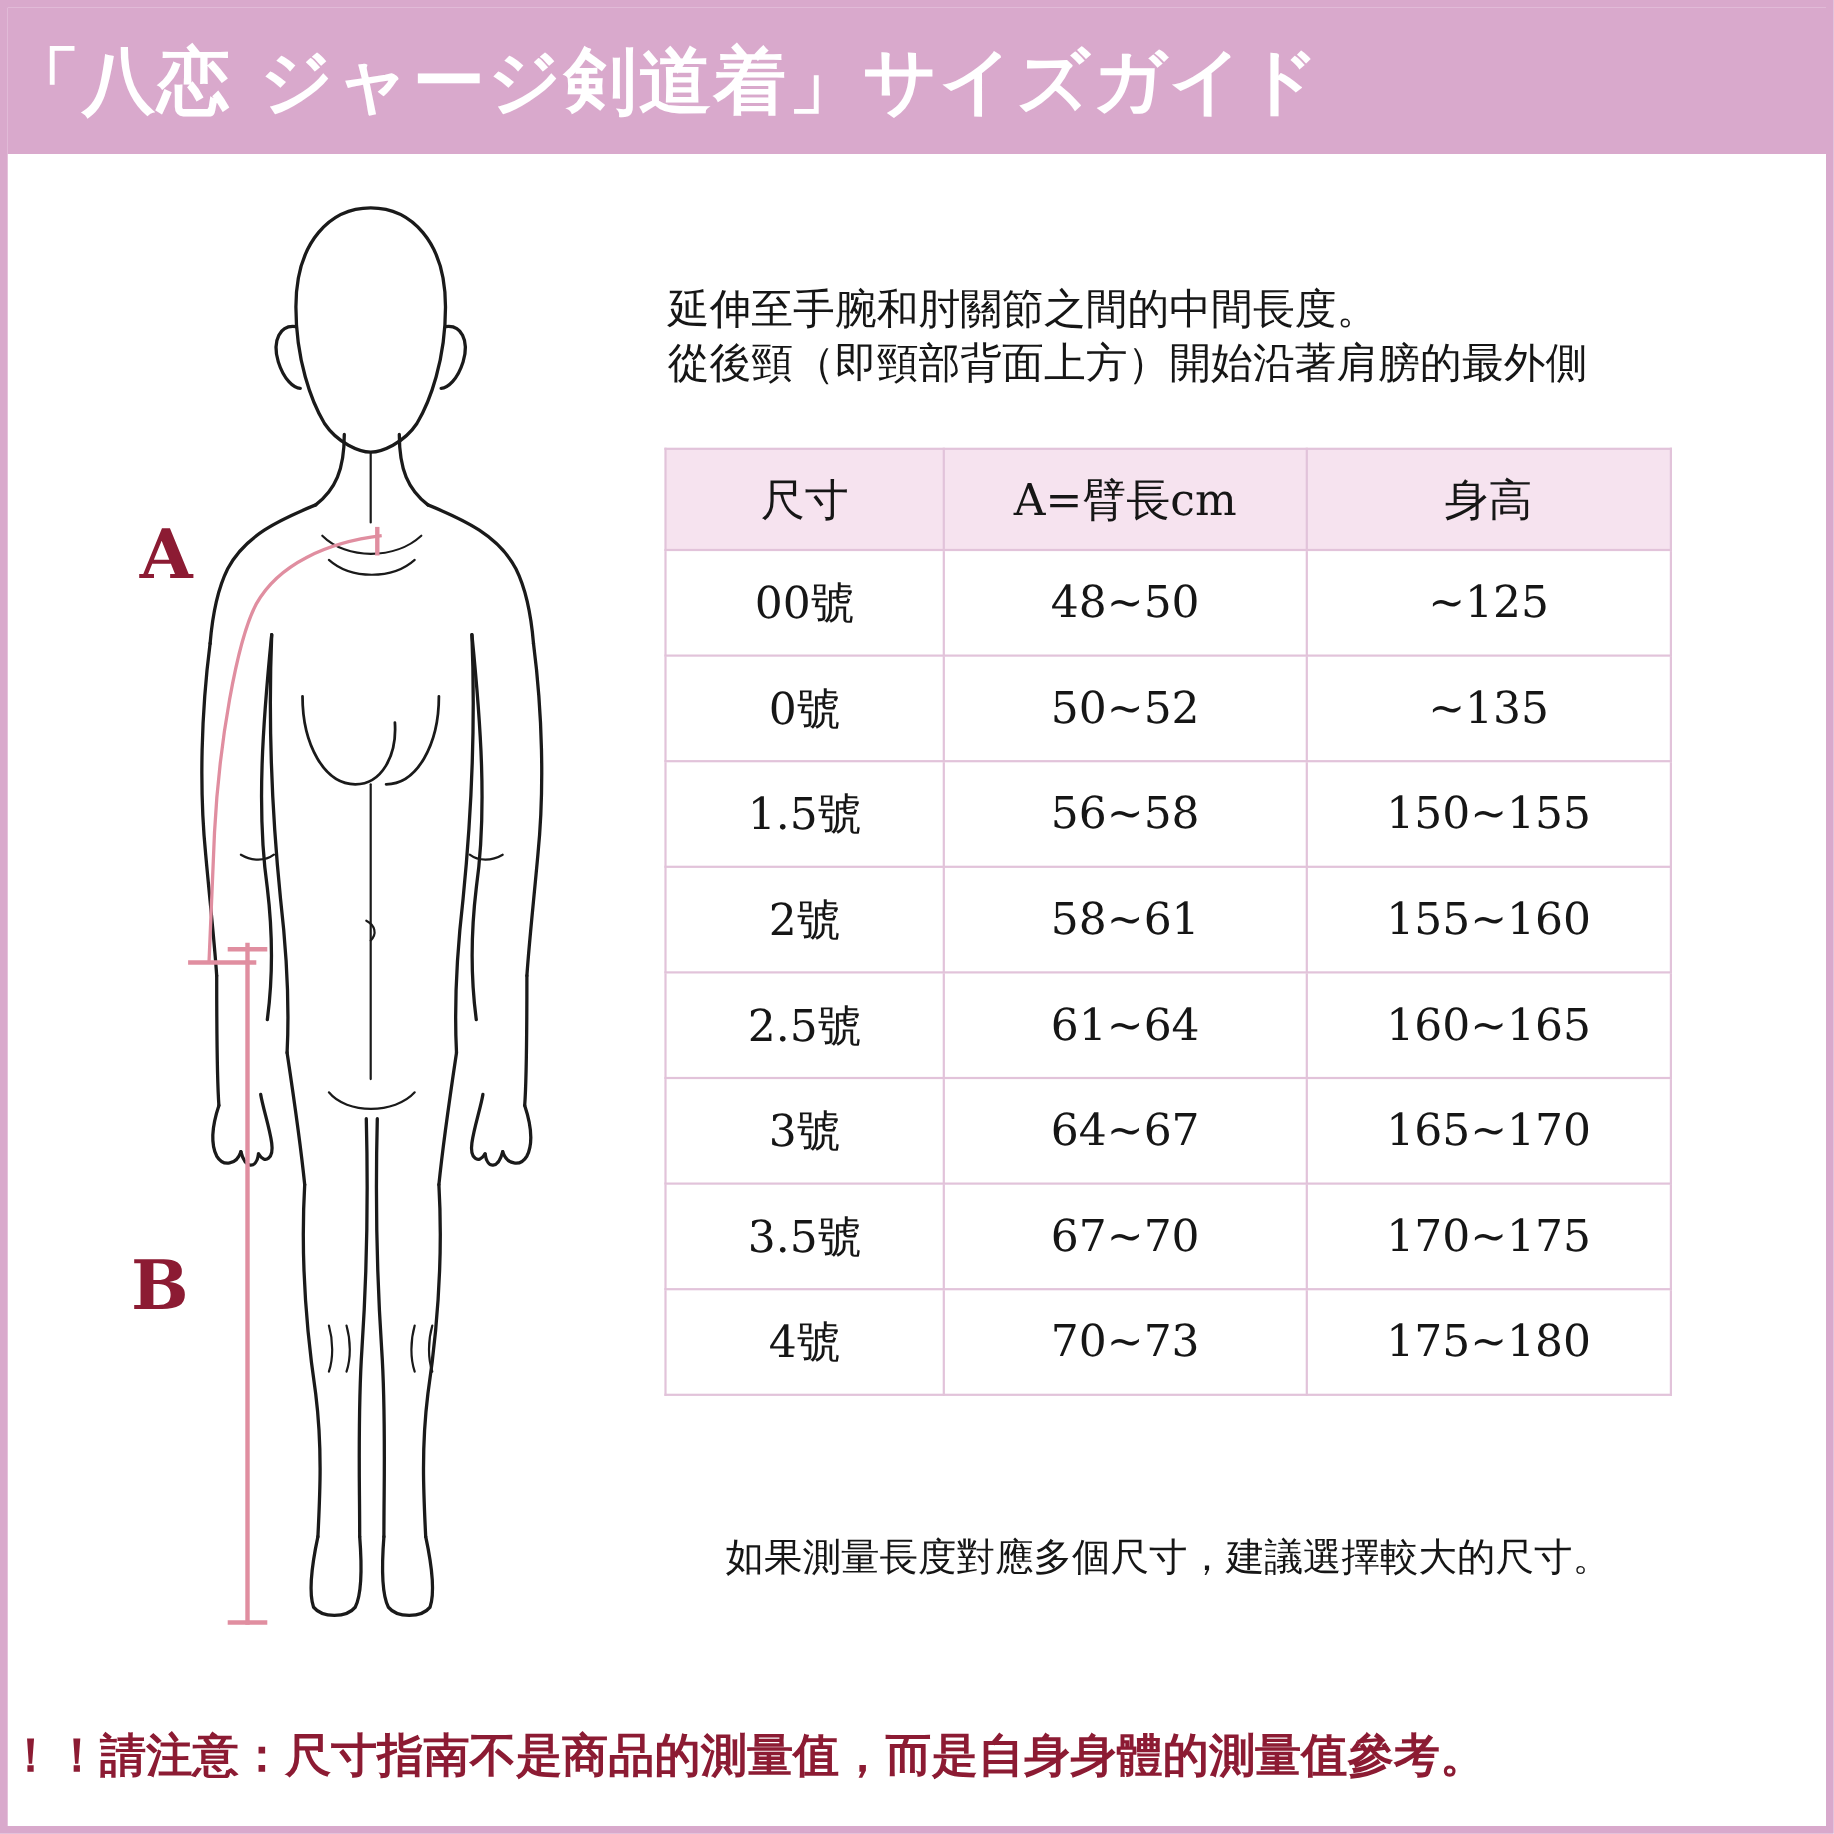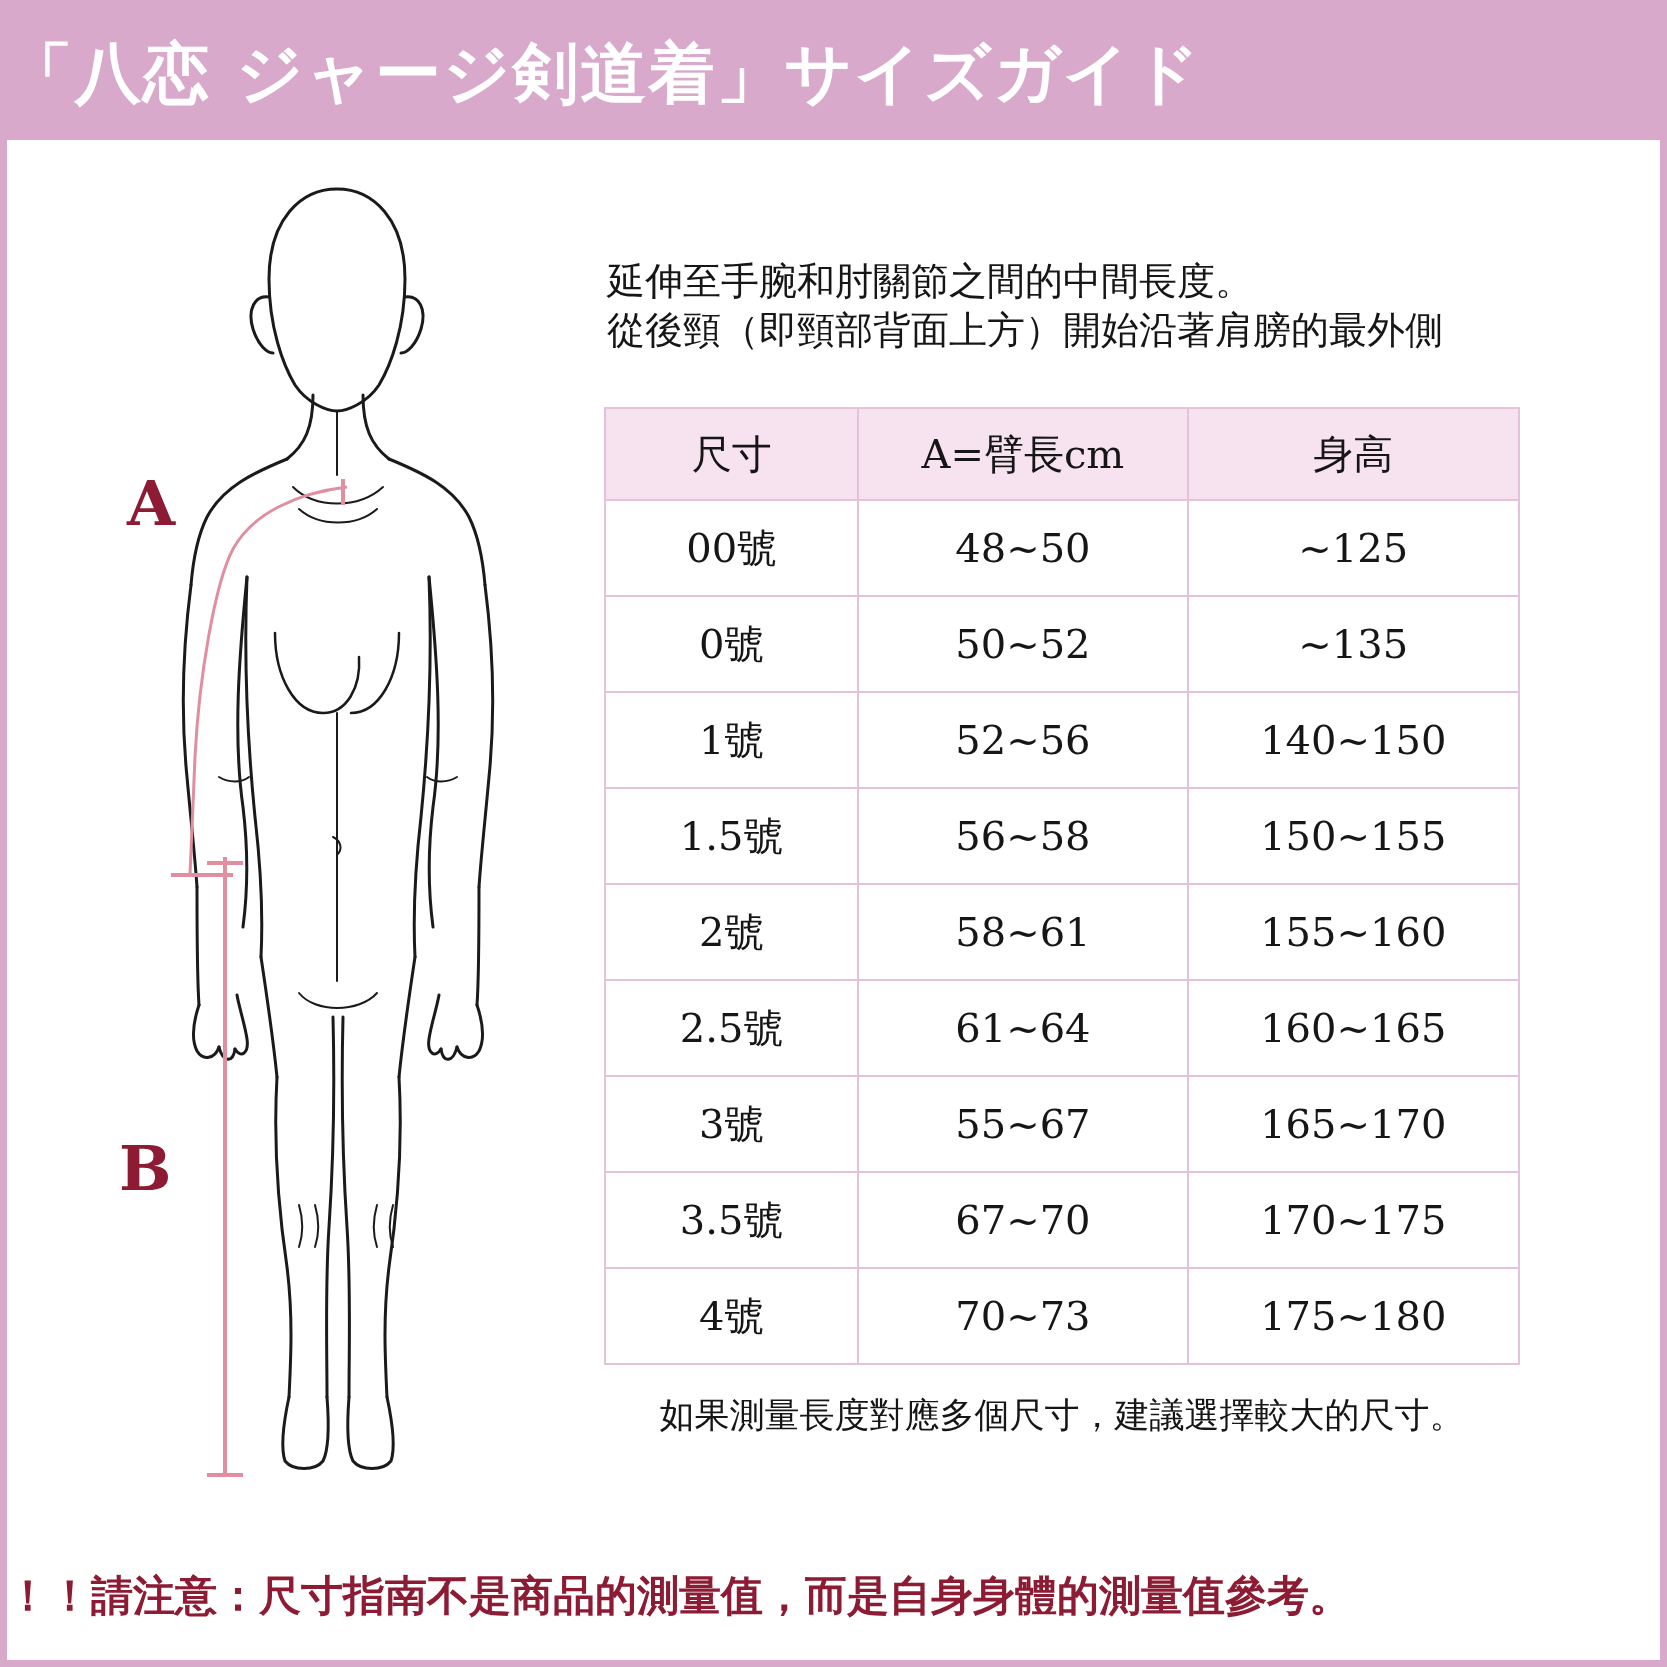--- a/index.html
+++ b/index.html
@@ -249,42 +249,37 @@
           <td>00號</td>
           <td>48~50</td>
           <td>~125</td>
         </tr>
         <tr>
           <td>0號</td>
           <td>50~52</td>
           <td>~135</td>
         </tr>
         <tr>
-          <td>1號</td>
-          <td>52~56</td>
-          <td>140~150</td>
-        </tr>
-        <tr>
           <td>1.5號</td>
           <td>56~58</td>
           <td>150~155</td>
         </tr>
         <tr>
           <td>2號</td>
           <td>58~61</td>
           <td>155~160</td>
         </tr>
         <tr>
           <td>2.5號</td>
           <td>61~64</td>
           <td>160~165</td>
         </tr>
         <tr>
           <td>3號</td>
-          <td>55~67</td>
+          <td>64~67</td>
           <td>165~170</td>
         </tr>
         <tr>
           <td>3.5號</td>
           <td>67~70</td>
           <td>170~175</td>
         </tr>
         <tr>
           <td>4號</td>
           <td>70~73</td>

